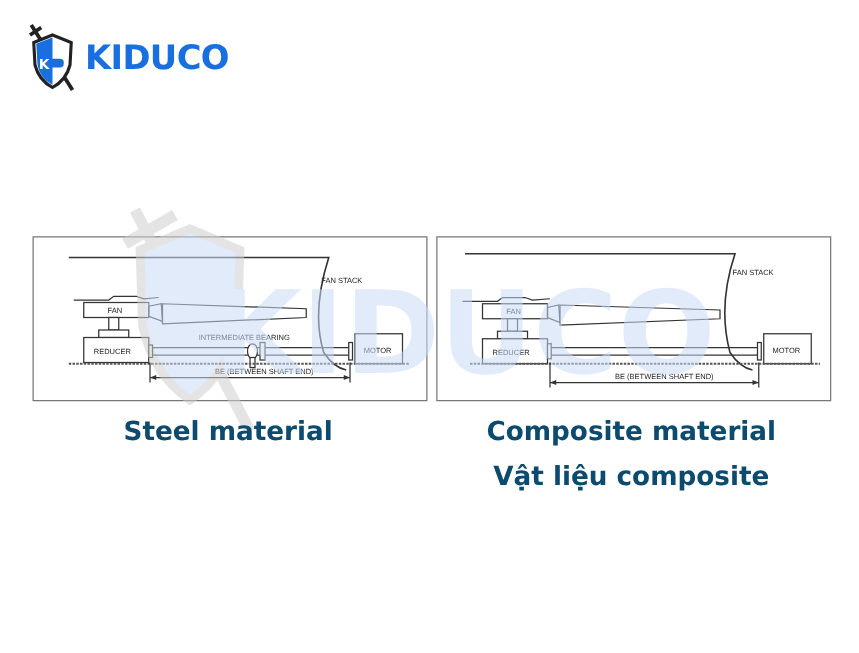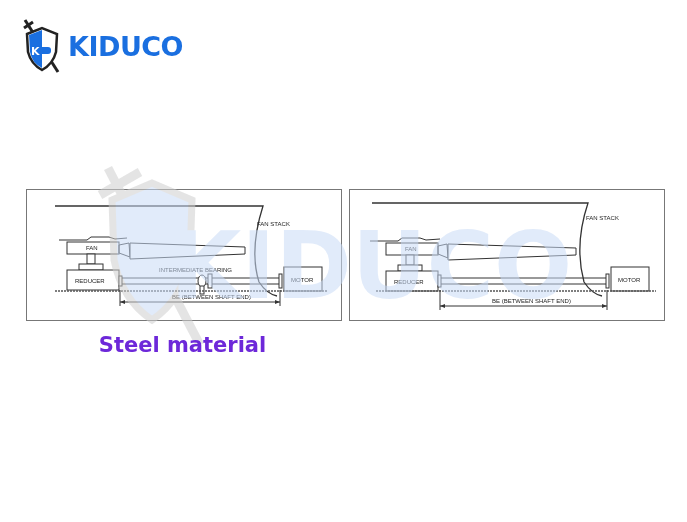--- a/index.html
+++ b/index.html
@@ -4,21 +4,21 @@
 <style>
   html,body{margin:0;padding:0;background:#fff;}
   body{width:687px;height:522px;position:relative;overflow:hidden;font-family:"Liberation Sans",sans-serif;}
   .logo{position:absolute;left:22px;top:18px;display:flex;align-items:center;}
   .logo-text{font-family:"DejaVu Sans",sans-serif;font-weight:bold;font-size:27px;color:#1a6fe0;letter-spacing:-0.5px;margin-left:6px;}
   .panel{position:absolute;top:189px;height:130px;border:1px solid #777;background:#fff;overflow:hidden;}
   .panel.left{left:26px;width:314px;}
   .panel.right{left:349px;width:314px;}
   .panel svg{display:block;}
   .dtext{font-family:"Liberation Sans",sans-serif;font-size:6px;fill:#222;}
-  .caption{position:absolute;text-align:center;font-family:"DejaVu Sans",sans-serif;font-weight:bold;color:#6d28d9;font-size:21px;line-height:36px;}
+  .caption{position:absolute;text-align:center;font-family:"DejaVu Sans",sans-serif;font-weight:bold;color:#0c4a6e;font-size:21px;line-height:36px;}
   .caption.left{left:40px;width:285px;top:327px;}
   .caption.right{left:345px;width:320px;top:327px;}
   .watermark{position:absolute;left:0;top:0;pointer-events:none;}
 </style>
 </head>
 <body>
 
 <div class="logo">
   <svg width="40" height="56" viewBox="0 0 40 56">
     <line x1="3" y1="2" x2="36" y2="54" stroke="#222" stroke-width="3"></line>
@@ -112,13 +112,15 @@
     <line x1="100" y1="195" x2="140" y2="172" stroke="#cfcfcf" stroke-width="9"></line>
     <path d="M112 200 L152 183 L192 200 L190 260 Q182 300 152 320 Q122 300 114 260 Z" fill="#c9dbf6" stroke="#cfcfcf" stroke-width="7"></path>
     <text x="170" y="298" font-family="DejaVu Sans" font-weight="bold" font-size="92" fill="#c9dbf6">KIDUCO</text>
   </g>
 </svg>
 
 <div class="caption left">
   <div>Steel material</div>
 </div>
 <div class="caption right">
+  <div>Composite material</div>
+  <div>Vật liệu composite</div>
 </div>
 
 </body></html>

